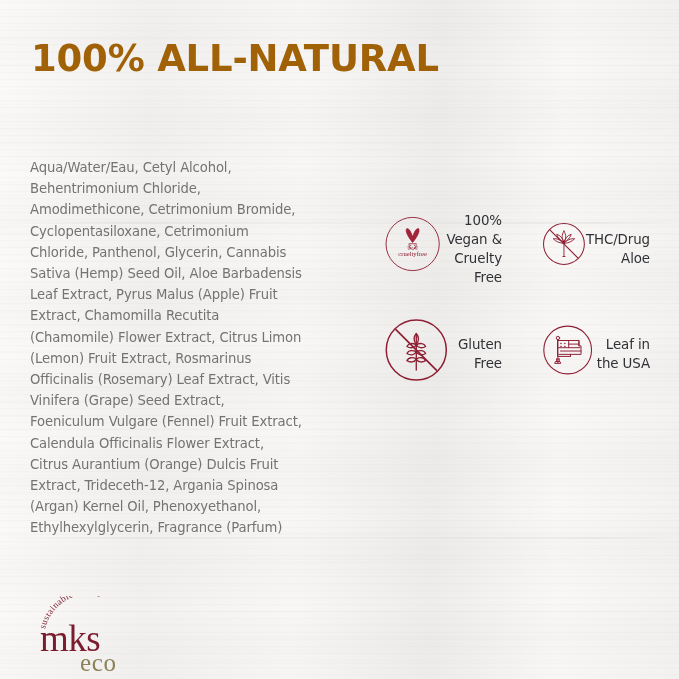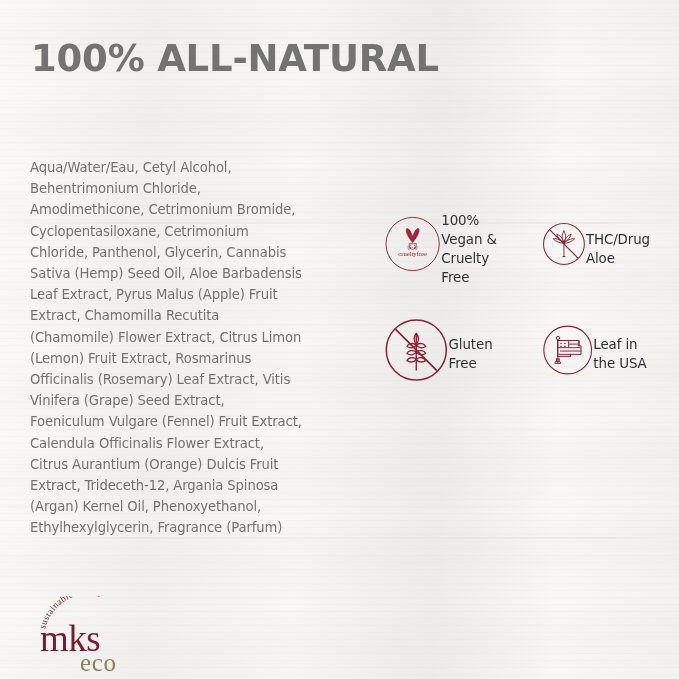--- a/index.html
+++ b/index.html
@@ -85,21 +85,21 @@
     top: 36px;
     width: 470px;
   }
   .title {
     margin: 0;
     font-family: "DejaVu Sans", sans-serif;
     font-weight: 700;
     font-size: 37px;
     line-height: 1.22;
     letter-spacing: -0.2px;
-    color: #737373;
+    color: #a16207;
     text-transform: uppercase;
   }
 
   
   .ingredients {
     position: absolute;
     left: 30px;
     top: 157px;
     width: 272px;
     margin: 0;
@@ -126,21 +126,21 @@
     flex-direction: row;
     align-items: center;
   }
   .badge-circle {
     width: 92px;
     height: 92px;
     display: block;
   }
   .badge-label {
     margin-top: 9px;
-    text-align: left;
+    text-align: right;
     font-family: "DejaVu Sans", sans-serif;
     font-size: 13.4px;
     line-height: 19px;
     color: #2f3135;
     letter-spacing: -0.1px;
     white-space: pre-line;
   }
   .badge-usa .badge-label,
   .badge-gluten .badge-label { margin-top: 7px; }
 

